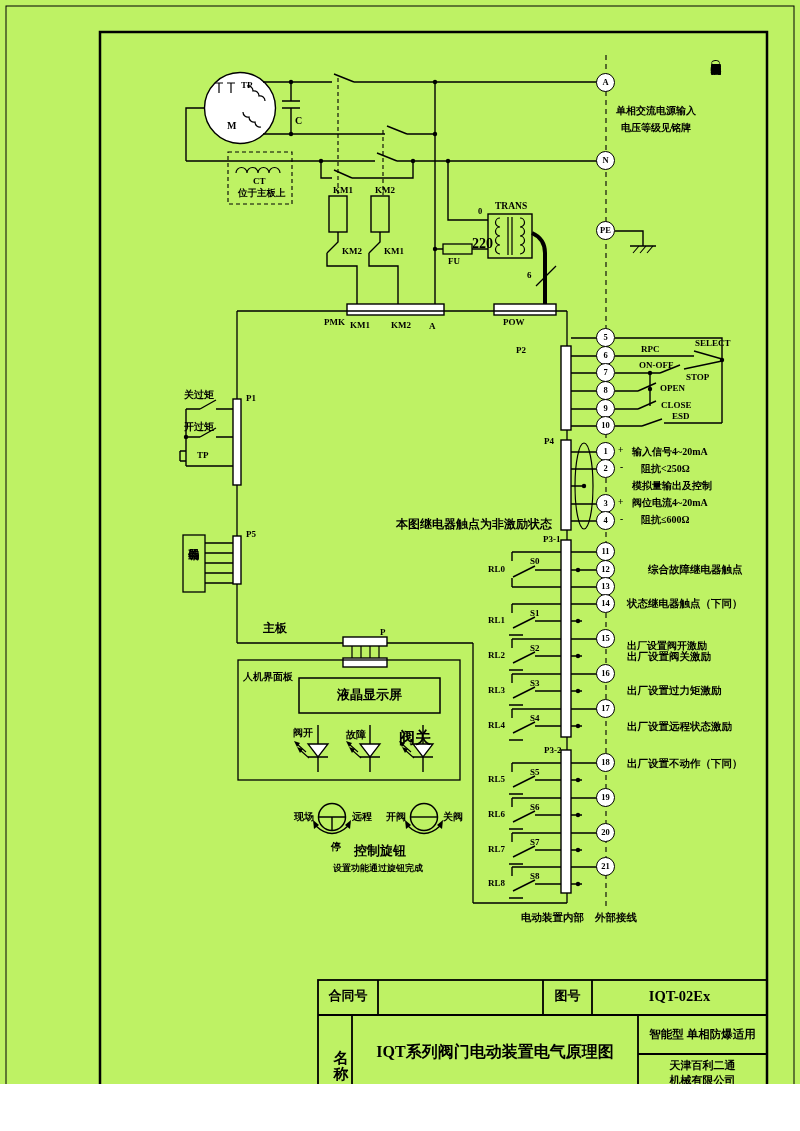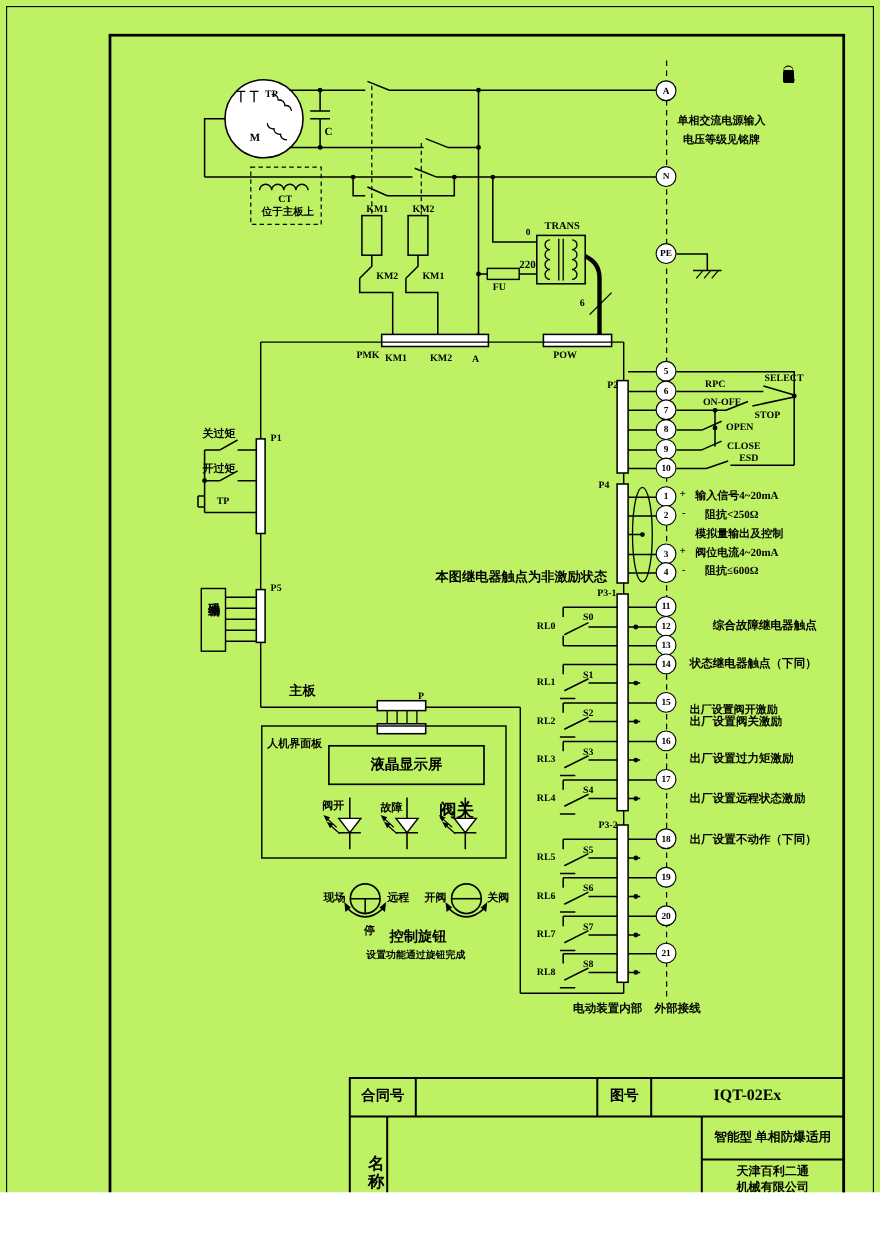--- a/index.html
+++ b/index.html
@@ -191,42 +191,42 @@
 <div class="lb" style="left:241px;top:80px;font-size:9px">TP</div>
 <div class="lb" style="left:227px;top:120px;font-size:10px">M</div>
 <div class="lb" style="left:295px;top:115px;font-size:10px">C</div>
 <div class="lb" style="left:253px;top:176px;font-size:9px">CT</div>
 <div class="lb" style="left:238px;top:188px;font-size:9.5px">位于主板上</div>
 <div class="lb" style="left:333px;top:185px;font-size:9px">KM1</div>
 <div class="lb" style="left:375px;top:185px;font-size:9px">KM2</div>
 <div class="lb" style="left:342px;top:246px;font-size:9px">KM2</div>
 <div class="lb" style="left:384px;top:246px;font-size:9px">KM1</div>
 <div class="lb" style="left:448px;top:256px;font-size:9px">FU</div>
-<div class="lb" style="left:472px;top:236px;font-size:10px">220</div>
+<div class="lb" style="left:472px;top:236px;font-size:14px">220</div>
 <div class="lb" style="left:478px;top:207px;font-size:8.5px">0</div>
 <div class="lb" style="left:495px;top:201px;font-size:9.5px">TRANS</div>
 <div class="lb" style="left:527px;top:270px;font-size:9px">6</div>
 <div class="lb" style="left:324px;top:317px;font-size:9px">PMK</div>
 <div class="lb" style="left:350px;top:320px;font-size:9px">KM1</div>
 <div class="lb" style="left:391px;top:320px;font-size:9px">KM2</div>
 <div class="lb" style="left:429px;top:321px;font-size:9px">A</div>
 <div class="lb" style="left:503px;top:317px;font-size:9px">POW</div>
 
 <div class="tc" style="top:73px">A</div>
 <div class="tc" style="top:151px">N</div>
 <div class="tc" style="top:221px">PE</div>
 
 <div class="lb c" style="left:606px;top:105px;width:100px;font-size:10px">单相交流电源输入</div>
 <div class="lb c" style="left:606px;top:122px;width:100px;font-size:10px">电压等级见铭牌</div>
 <div class="lb vert" style="left:710px;top:56px;height:280px;font-size:10px">禁止使用兆欧表（摇表）等高压类接地电阻测试仪测试接地电阻</div>
 <div class="lb" style="left:396px;top:518px;font-size:12px">本图继电器触点为非激励状态</div>
 <div class="lb" style="left:521px;top:912px;font-size:10.5px">电动装置内部</div>
 <div class="lb" style="left:595px;top:912px;font-size:10.5px">外部接线</div>
 
-<div class="lb" style="left:552px;top:345px;font-size:9px">P2</div>
+<div class="lb" style="left:516px;top:345px;font-size:9px">P2</div>
 <div class="lb" style="left:641px;top:344px;font-size:9px">RPC</div>
 <div class="lb" style="left:695px;top:338px;font-size:9px">SELECT</div>
 <div class="lb" style="left:639px;top:360px;font-size:9px">ON-OFF</div>
 <div class="lb" style="left:686px;top:372px;font-size:9px">STOP</div>
 <div class="lb" style="left:660px;top:383px;font-size:9px">OPEN</div>
 <div class="lb" style="left:661px;top:400px;font-size:9px">CLOSE</div>
 <div class="lb" style="left:672px;top:411px;font-size:9px">ESD</div>
 
 <div class="lb" style="left:544px;top:436px;font-size:9px">P4</div>
 <div class="lb" style="left:618px;top:445px;font-size:9.5px">+</div>
@@ -310,17 +310,18 @@
 <div class="lb" style="left:627px;top:640px;font-size:10px">出厂设置阀开激励</div>
 <div class="lb" style="left:627px;top:651px;font-size:10.5px">出厂设置阀关激励</div>
 <div class="lb" style="left:627px;top:685px;font-size:10.5px">出厂设置过力矩激励</div>
 <div class="lb" style="left:627px;top:721px;font-size:10.5px">出厂设置远程状态激励</div>
 <div class="lb" style="left:627px;top:758px;font-size:10.5px">出厂设置不动作（下同）</div>
 
 <div class="lb c" style="left:318px;top:989px;width:60px;font-size:13px">合同号</div>
 <div class="lb c" style="left:543px;top:989px;width:49px;font-size:13px">图号</div>
 <div class="lb c" style="left:592px;top:988px;width:175px;font-size:14.5px">IQT-02Ex</div>
 <div class="lb vert c" style="left:321px;top:1022px;height:64px;width:28px;font-size:15px;letter-spacing:16px">名称</div>
+<div class="lb c" style="left:352px;top:1043px;width:286px;font-size:16px">IQT系列阀门电动装置电气原理图</div>
 <div class="lb c" style="left:638px;top:1028px;width:129px;font-size:11.5px">智能型  单相防爆适用</div>
 <div class="lb c" style="left:638px;top:1059px;width:129px;font-size:11px">天津百利二通</div>
 <div class="lb c" style="left:638px;top:1074px;width:129px;font-size:11px">机械有限公司</div>
 
 </div>
 
 </body></html>

